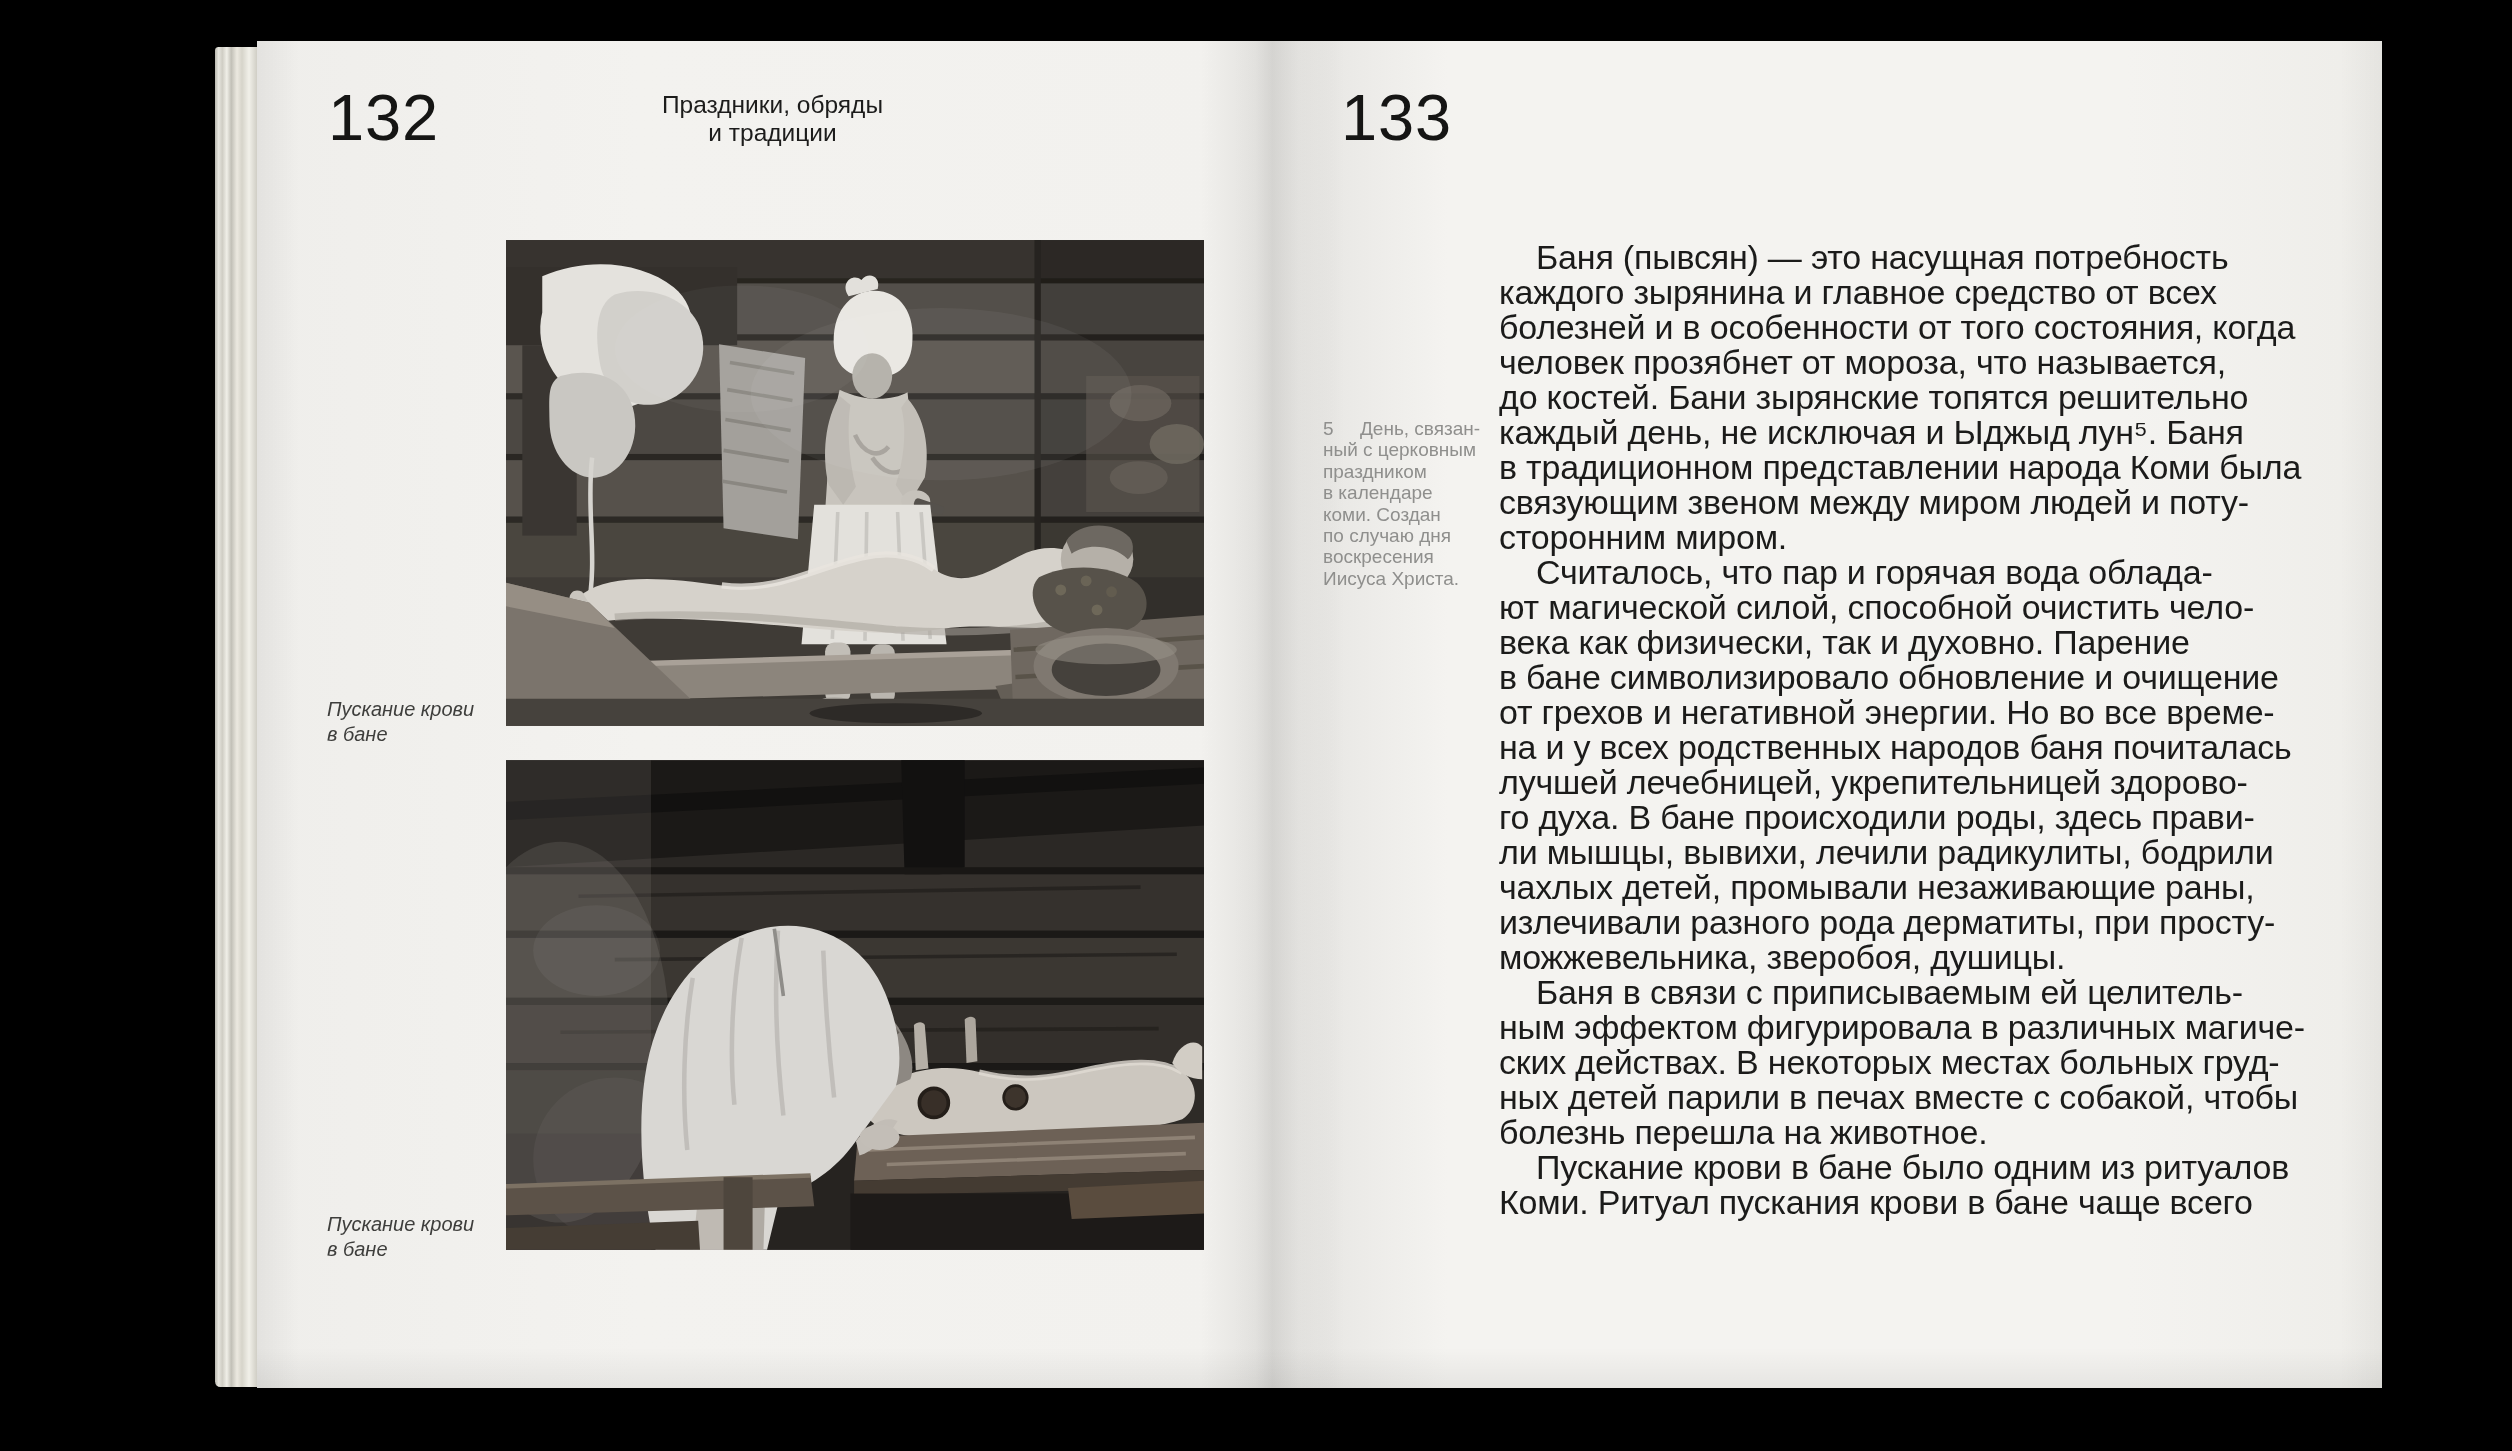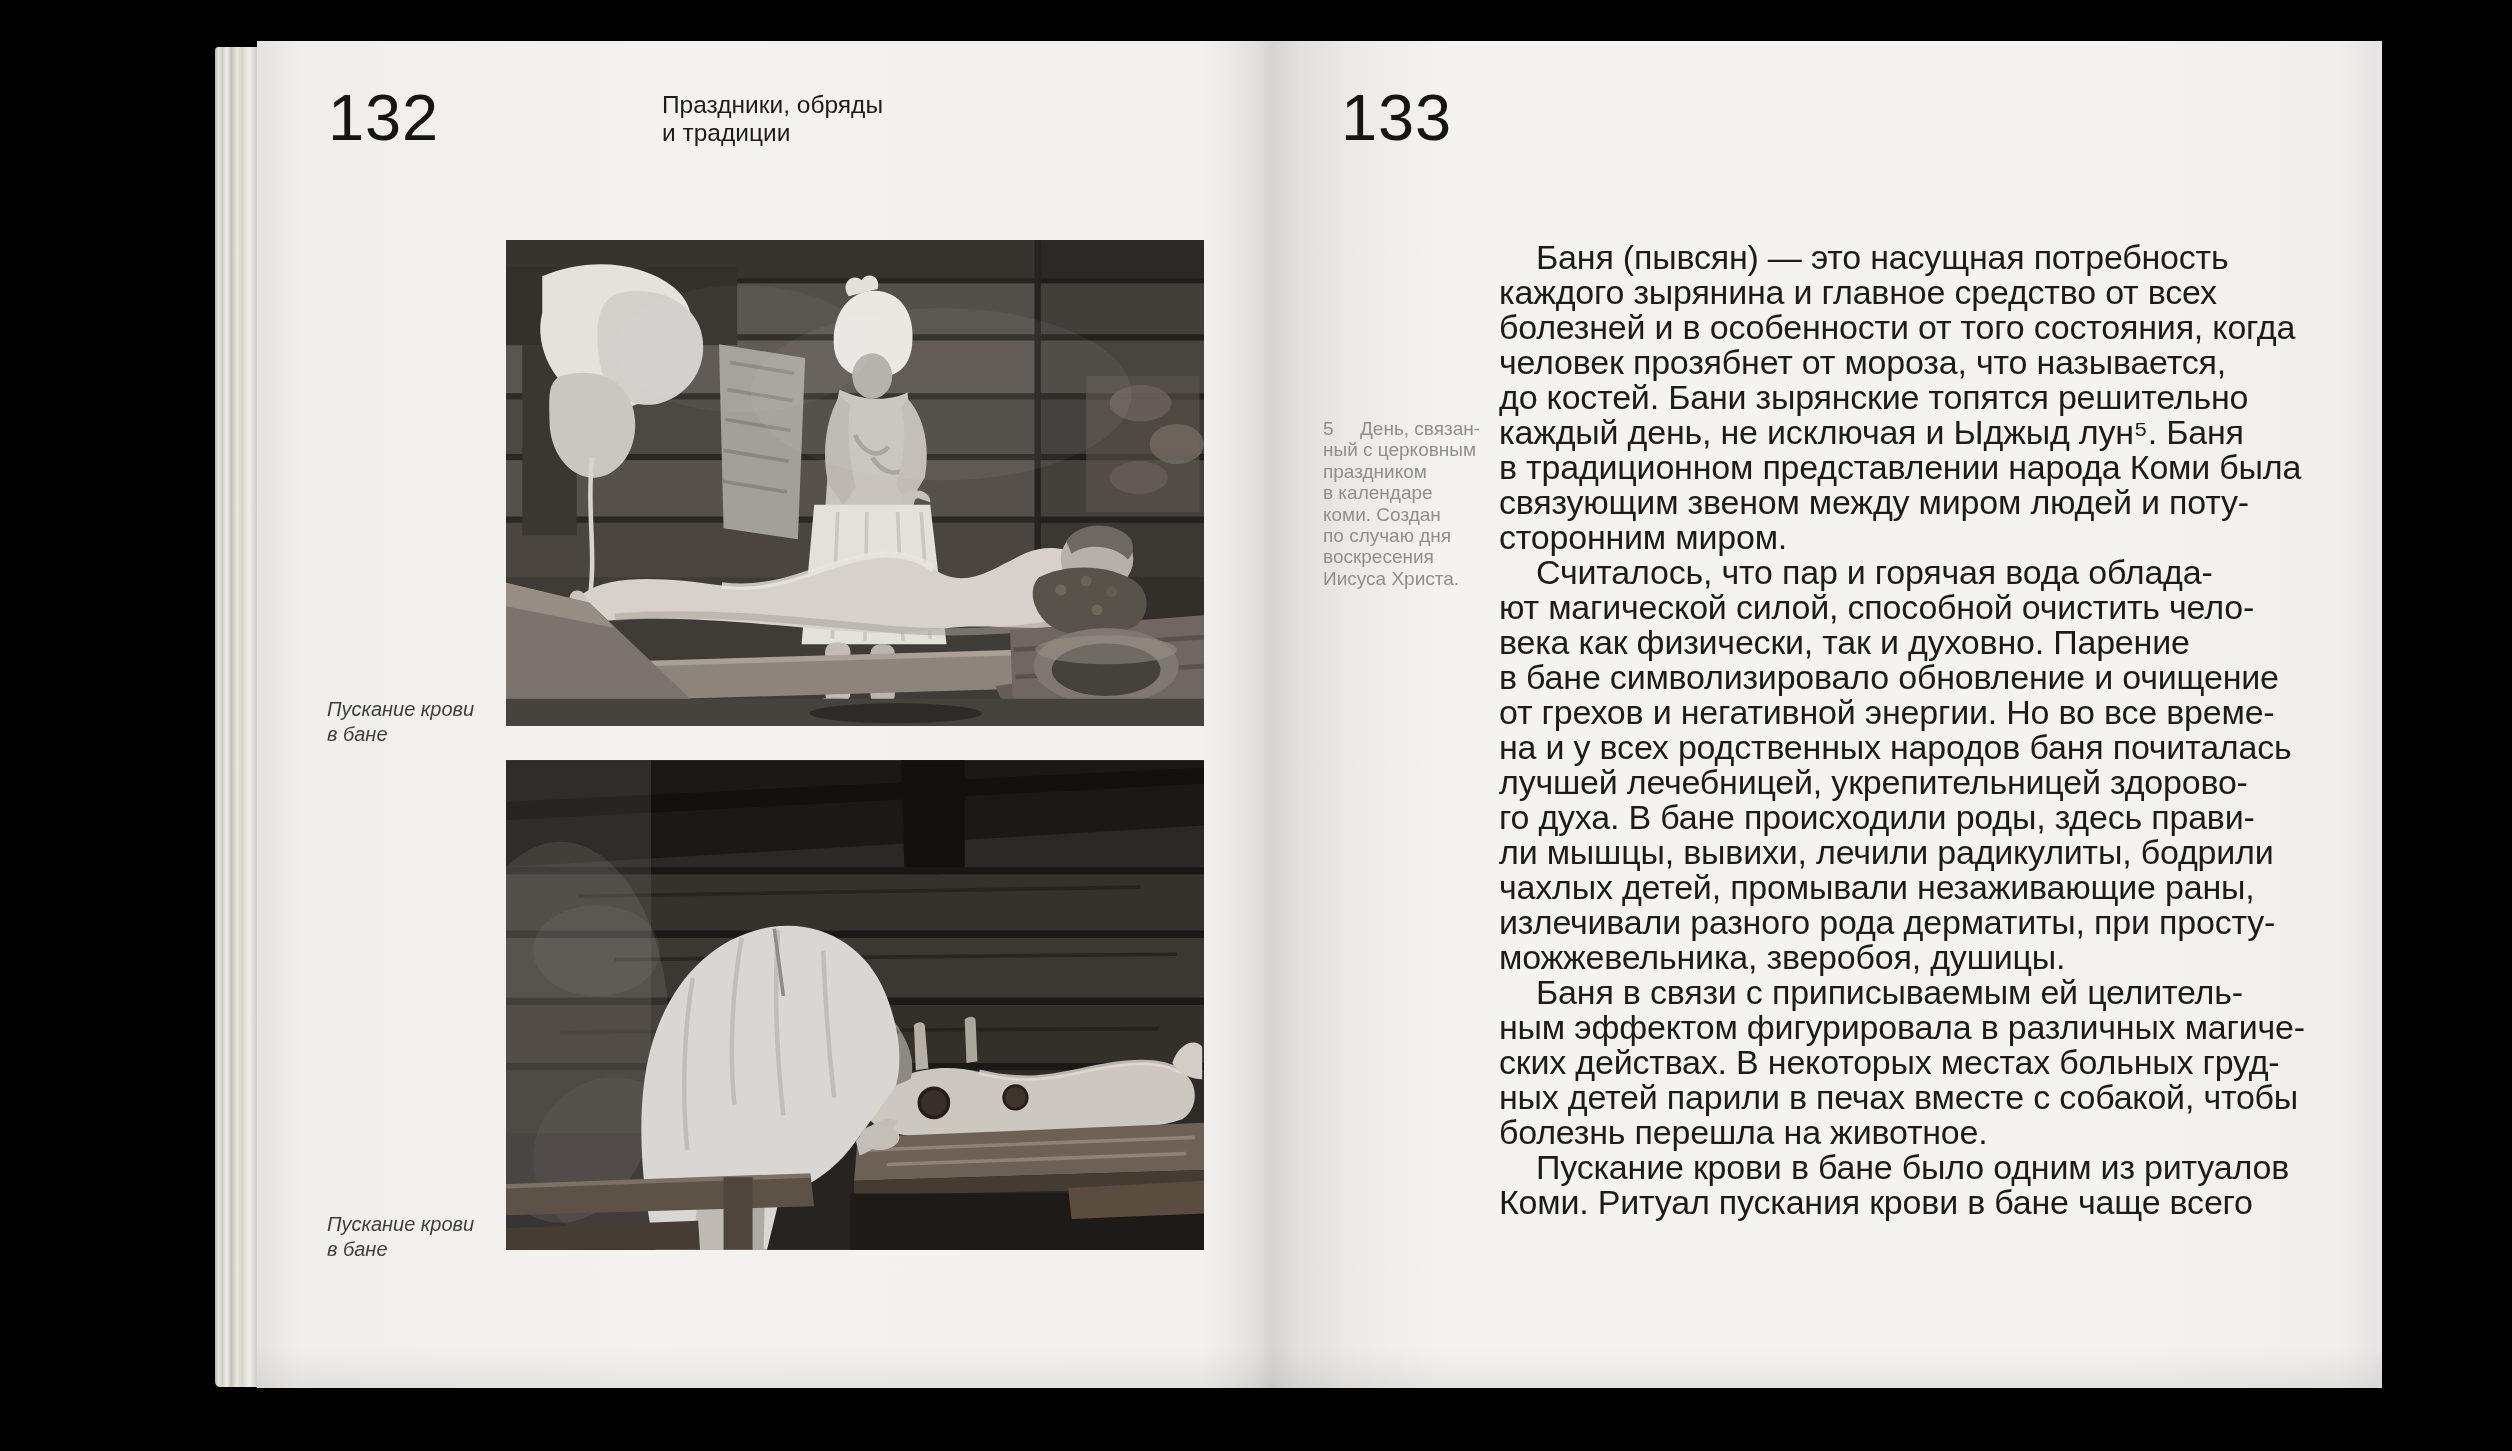--- a/index.html
+++ b/index.html
@@ -38,21 +38,21 @@
       linear-gradient(270deg,rgba(0,0,0,0.04) 0%,rgba(0,0,0,0) 2%),
       linear-gradient(0deg,rgba(0,0,0,0.06) 0%,rgba(0,0,0,0) 3%);
     pointer-events:none;
   }
   .pagenum{
     position:absolute;
     font-size:65px;line-height:65px;color:#151514;letter-spacing:0.9px;
   }
   .runhead{
     position:absolute;left:405px;top:50px;
-    font-size:24.5px;line-height:28px;color:#1c1c1b;
+    font-size:24.5px;line-height:28px;color:#1c1c1b;text-align:center;
   }
   .runhead .tline{white-space:pre;}
   .caption{
     position:absolute;left:70px;
     font-size:20px;line-height:25.4px;color:#3e3e3c;
   }
   .caption .tline{white-space:pre;font-style:italic;}
   .sidenote{
     position:absolute;left:1066px;top:377px;
     font-size:19px;line-height:21.4px;color:#8f8f8d;

